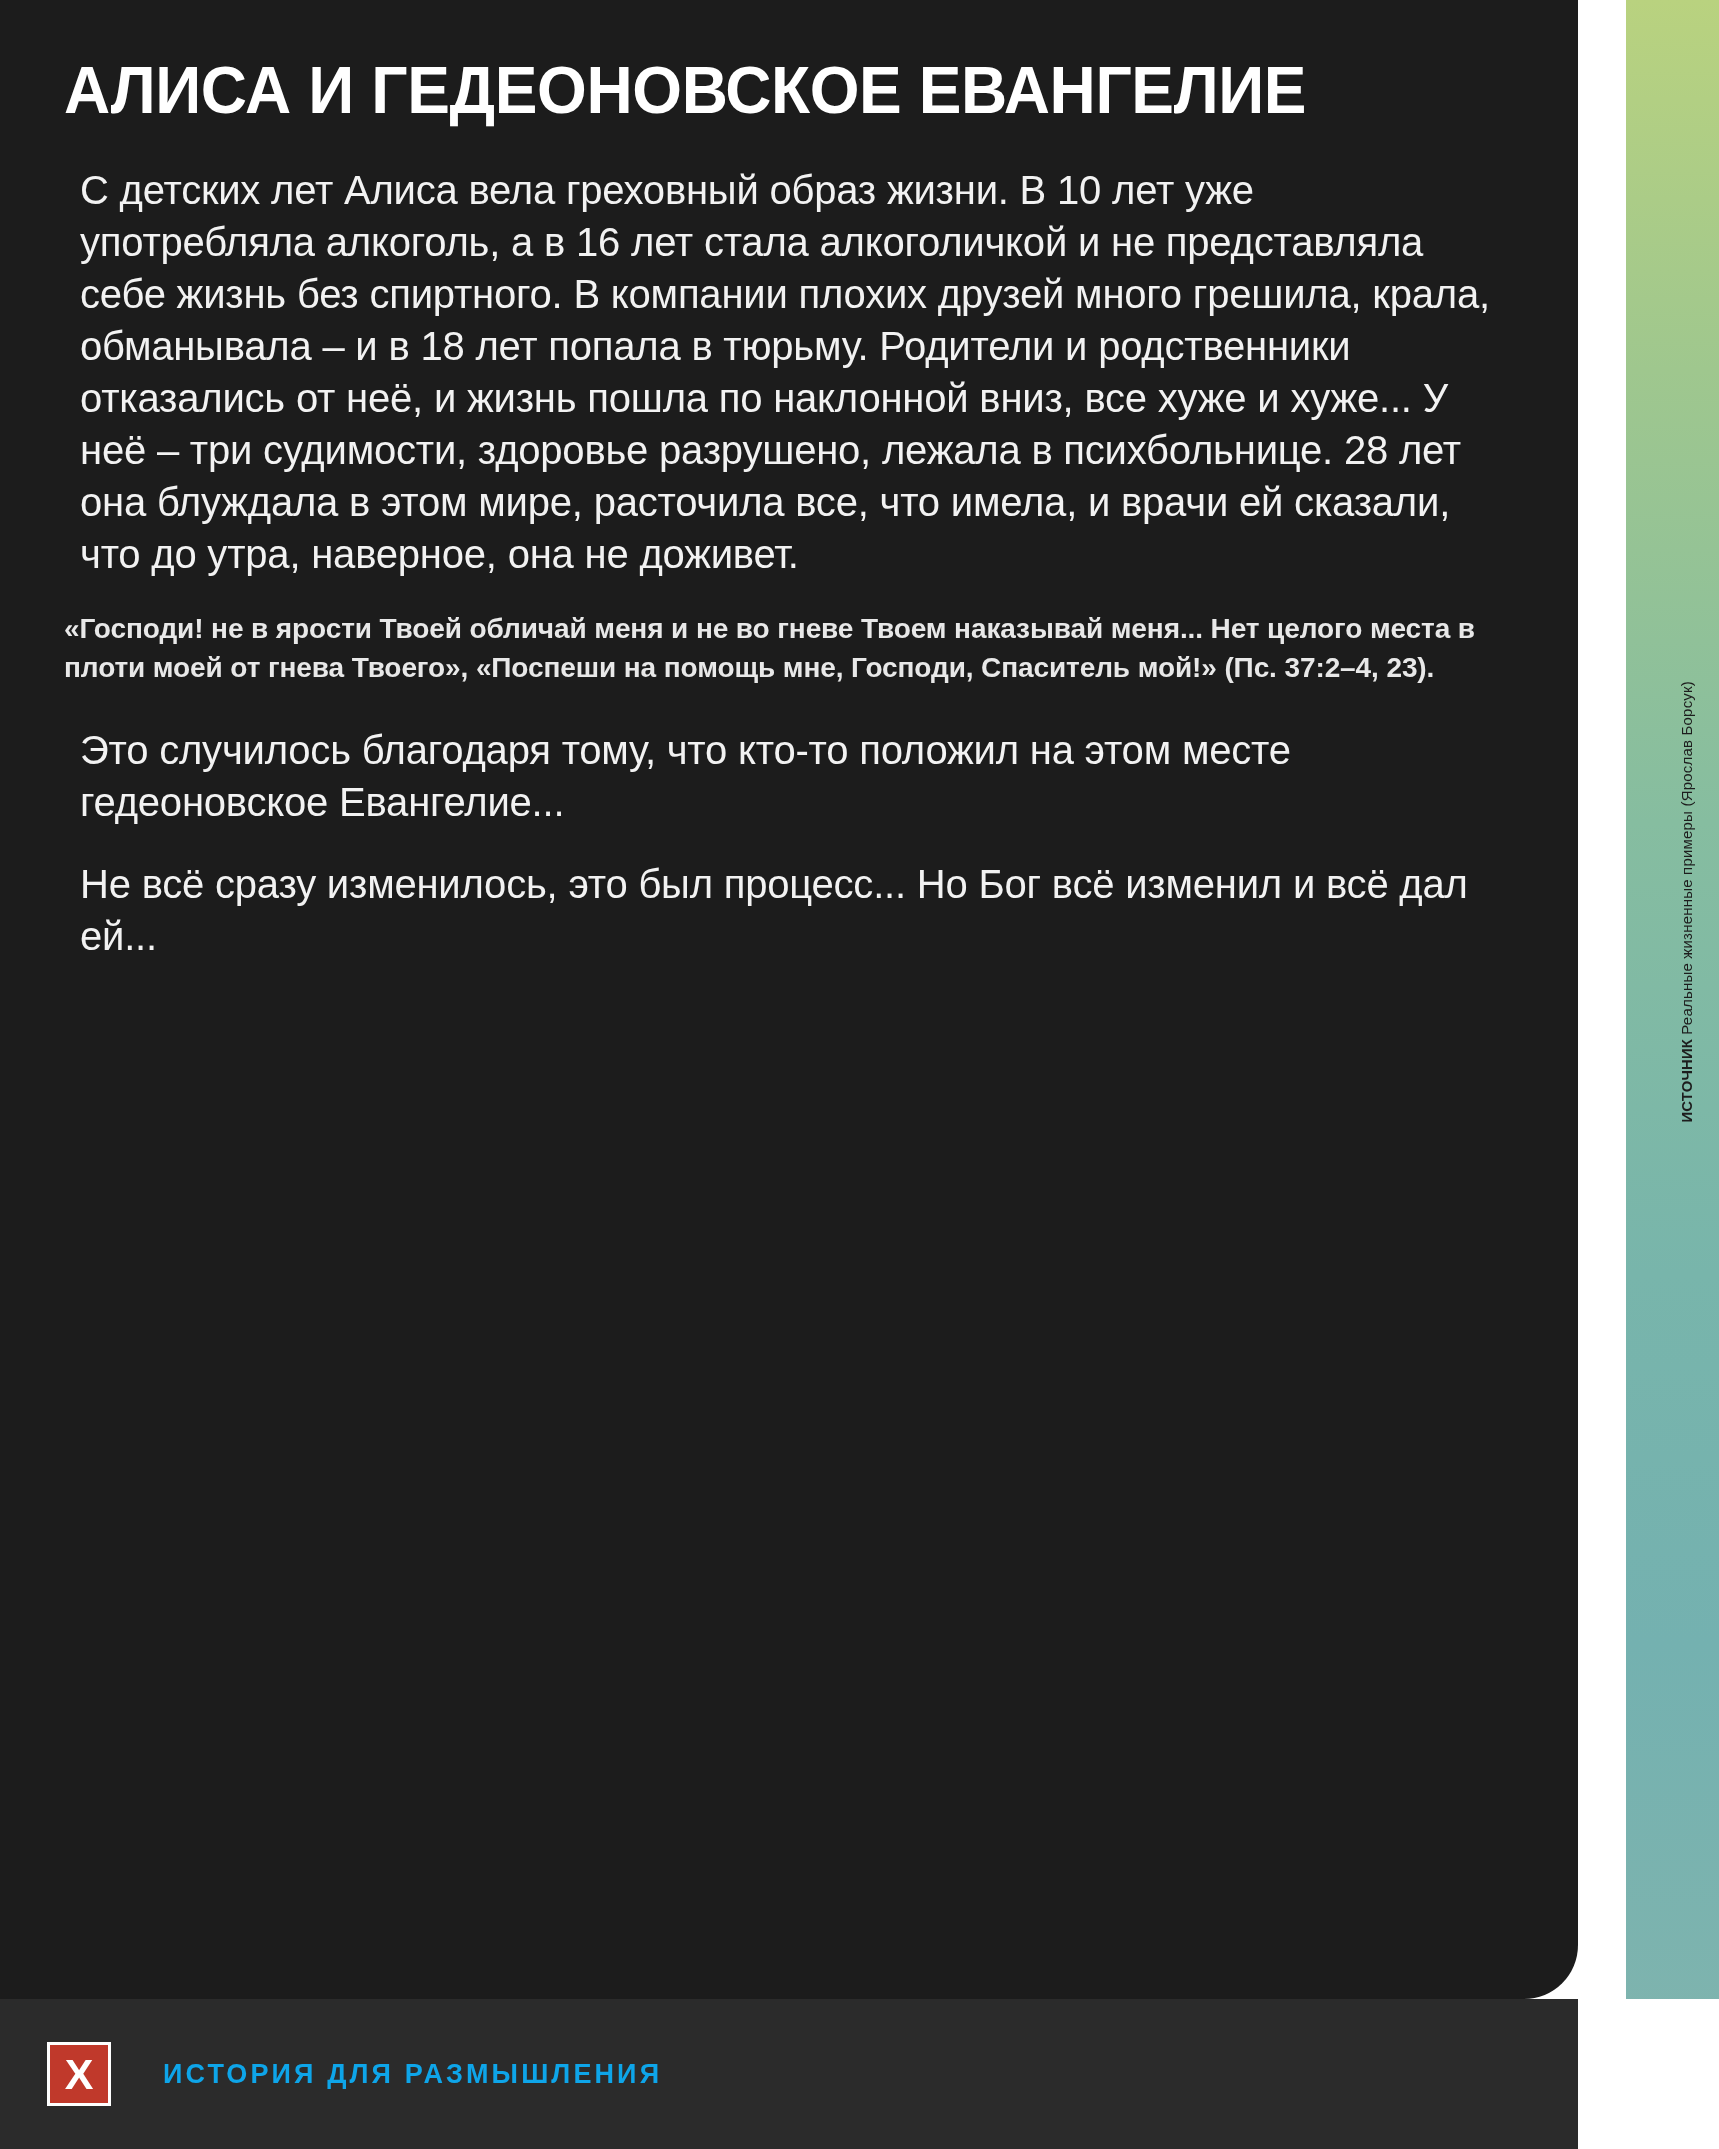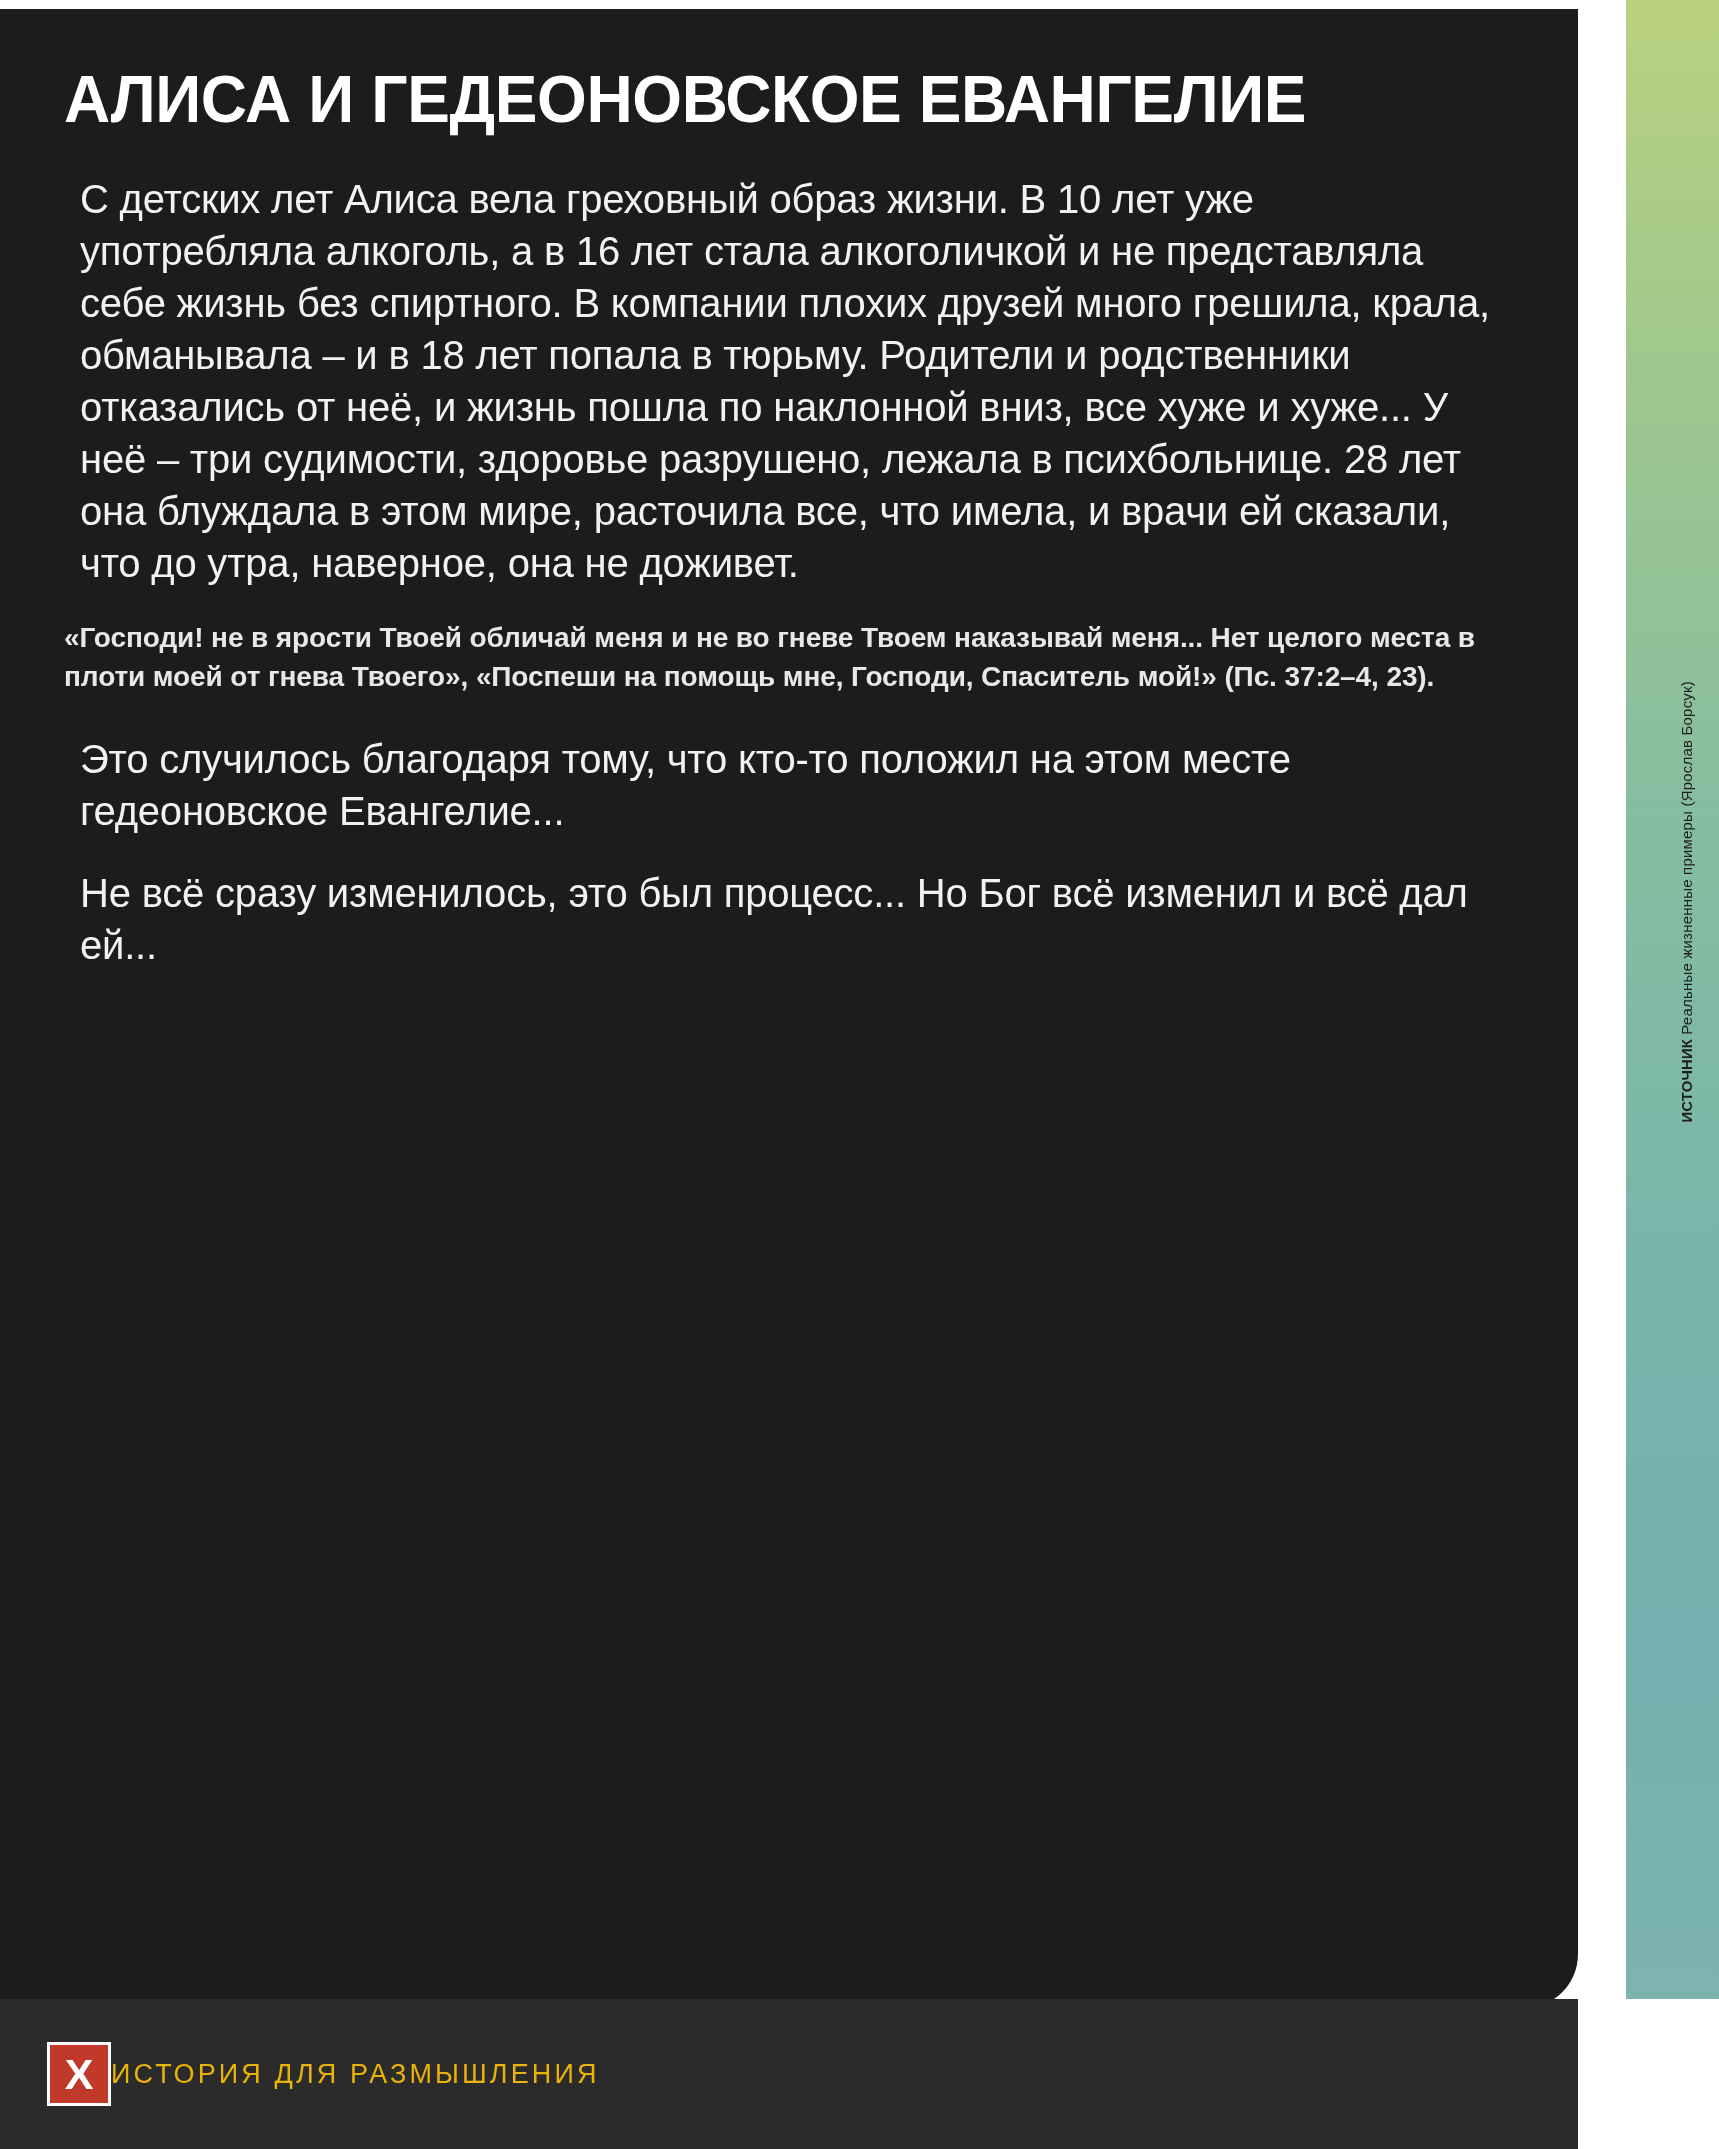--- a/index.html
+++ b/index.html
@@ -52,21 +52,21 @@
   }
   .side-source .lbl {
     font-weight: bold;
     font-size: 14.8px;
   }
 
   
   .card {
     position: absolute;
     left: 0;
-    top: 9px;
+    top: 0;
     width: 1578px;
     height: 1999px;
     background: #1c1c1c;
     border-bottom-right-radius: 54px;
     box-sizing: border-box;
     padding: 56px 85px 0 64px;
   }
 
   .title {
     color: #ffffff;
@@ -128,23 +128,24 @@
     background: #c0392b;
     display: flex;
     align-items: center;
     justify-content: center;
     color: #ffffff;
     font-size: 43px;
     font-weight: bold;
     line-height: 1;
   }
   .footer-caption {
-    color: #eab308;
+    margin-left: 52px;
+    color: #0ea5e9;
     font-size: 27px;
-    font-weight: normal;
+    font-weight: bold;
     letter-spacing: 3.1px;
   }
 
   .footer-strip-right {
     position: absolute;
     right: 0;
     bottom: 0;
     width: 142px;
     height: 150px;
     background: #ffffff;

